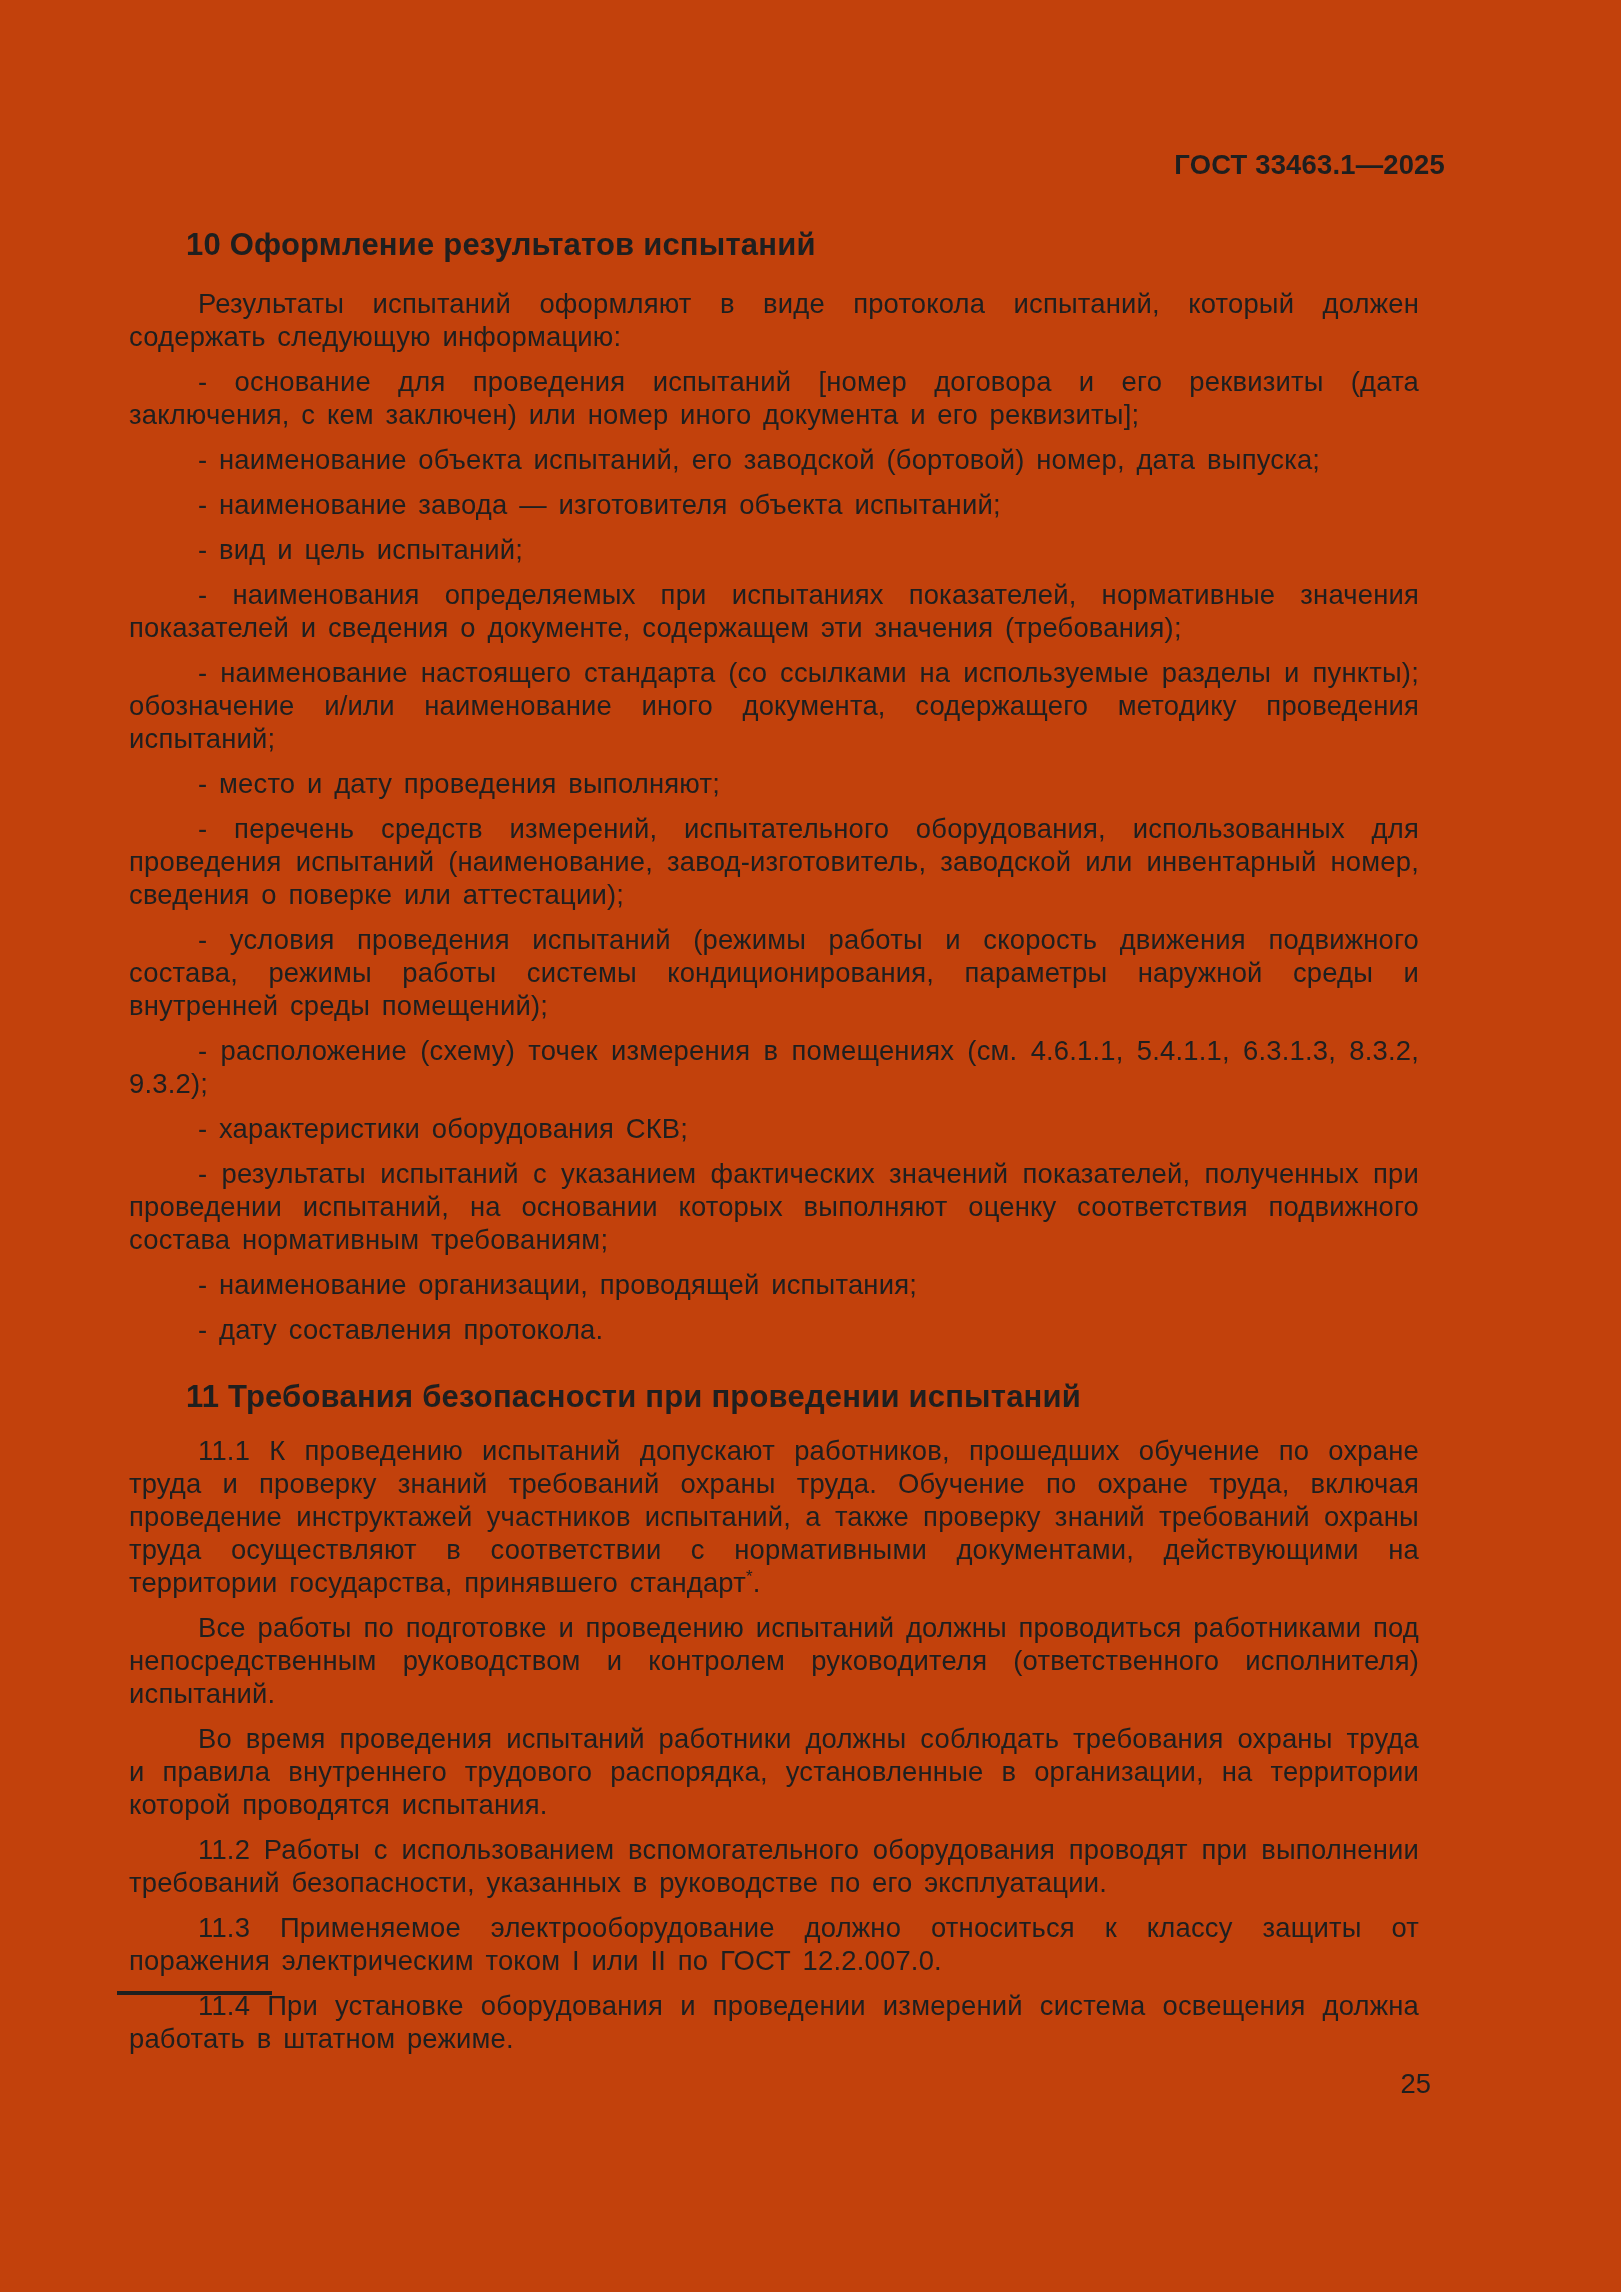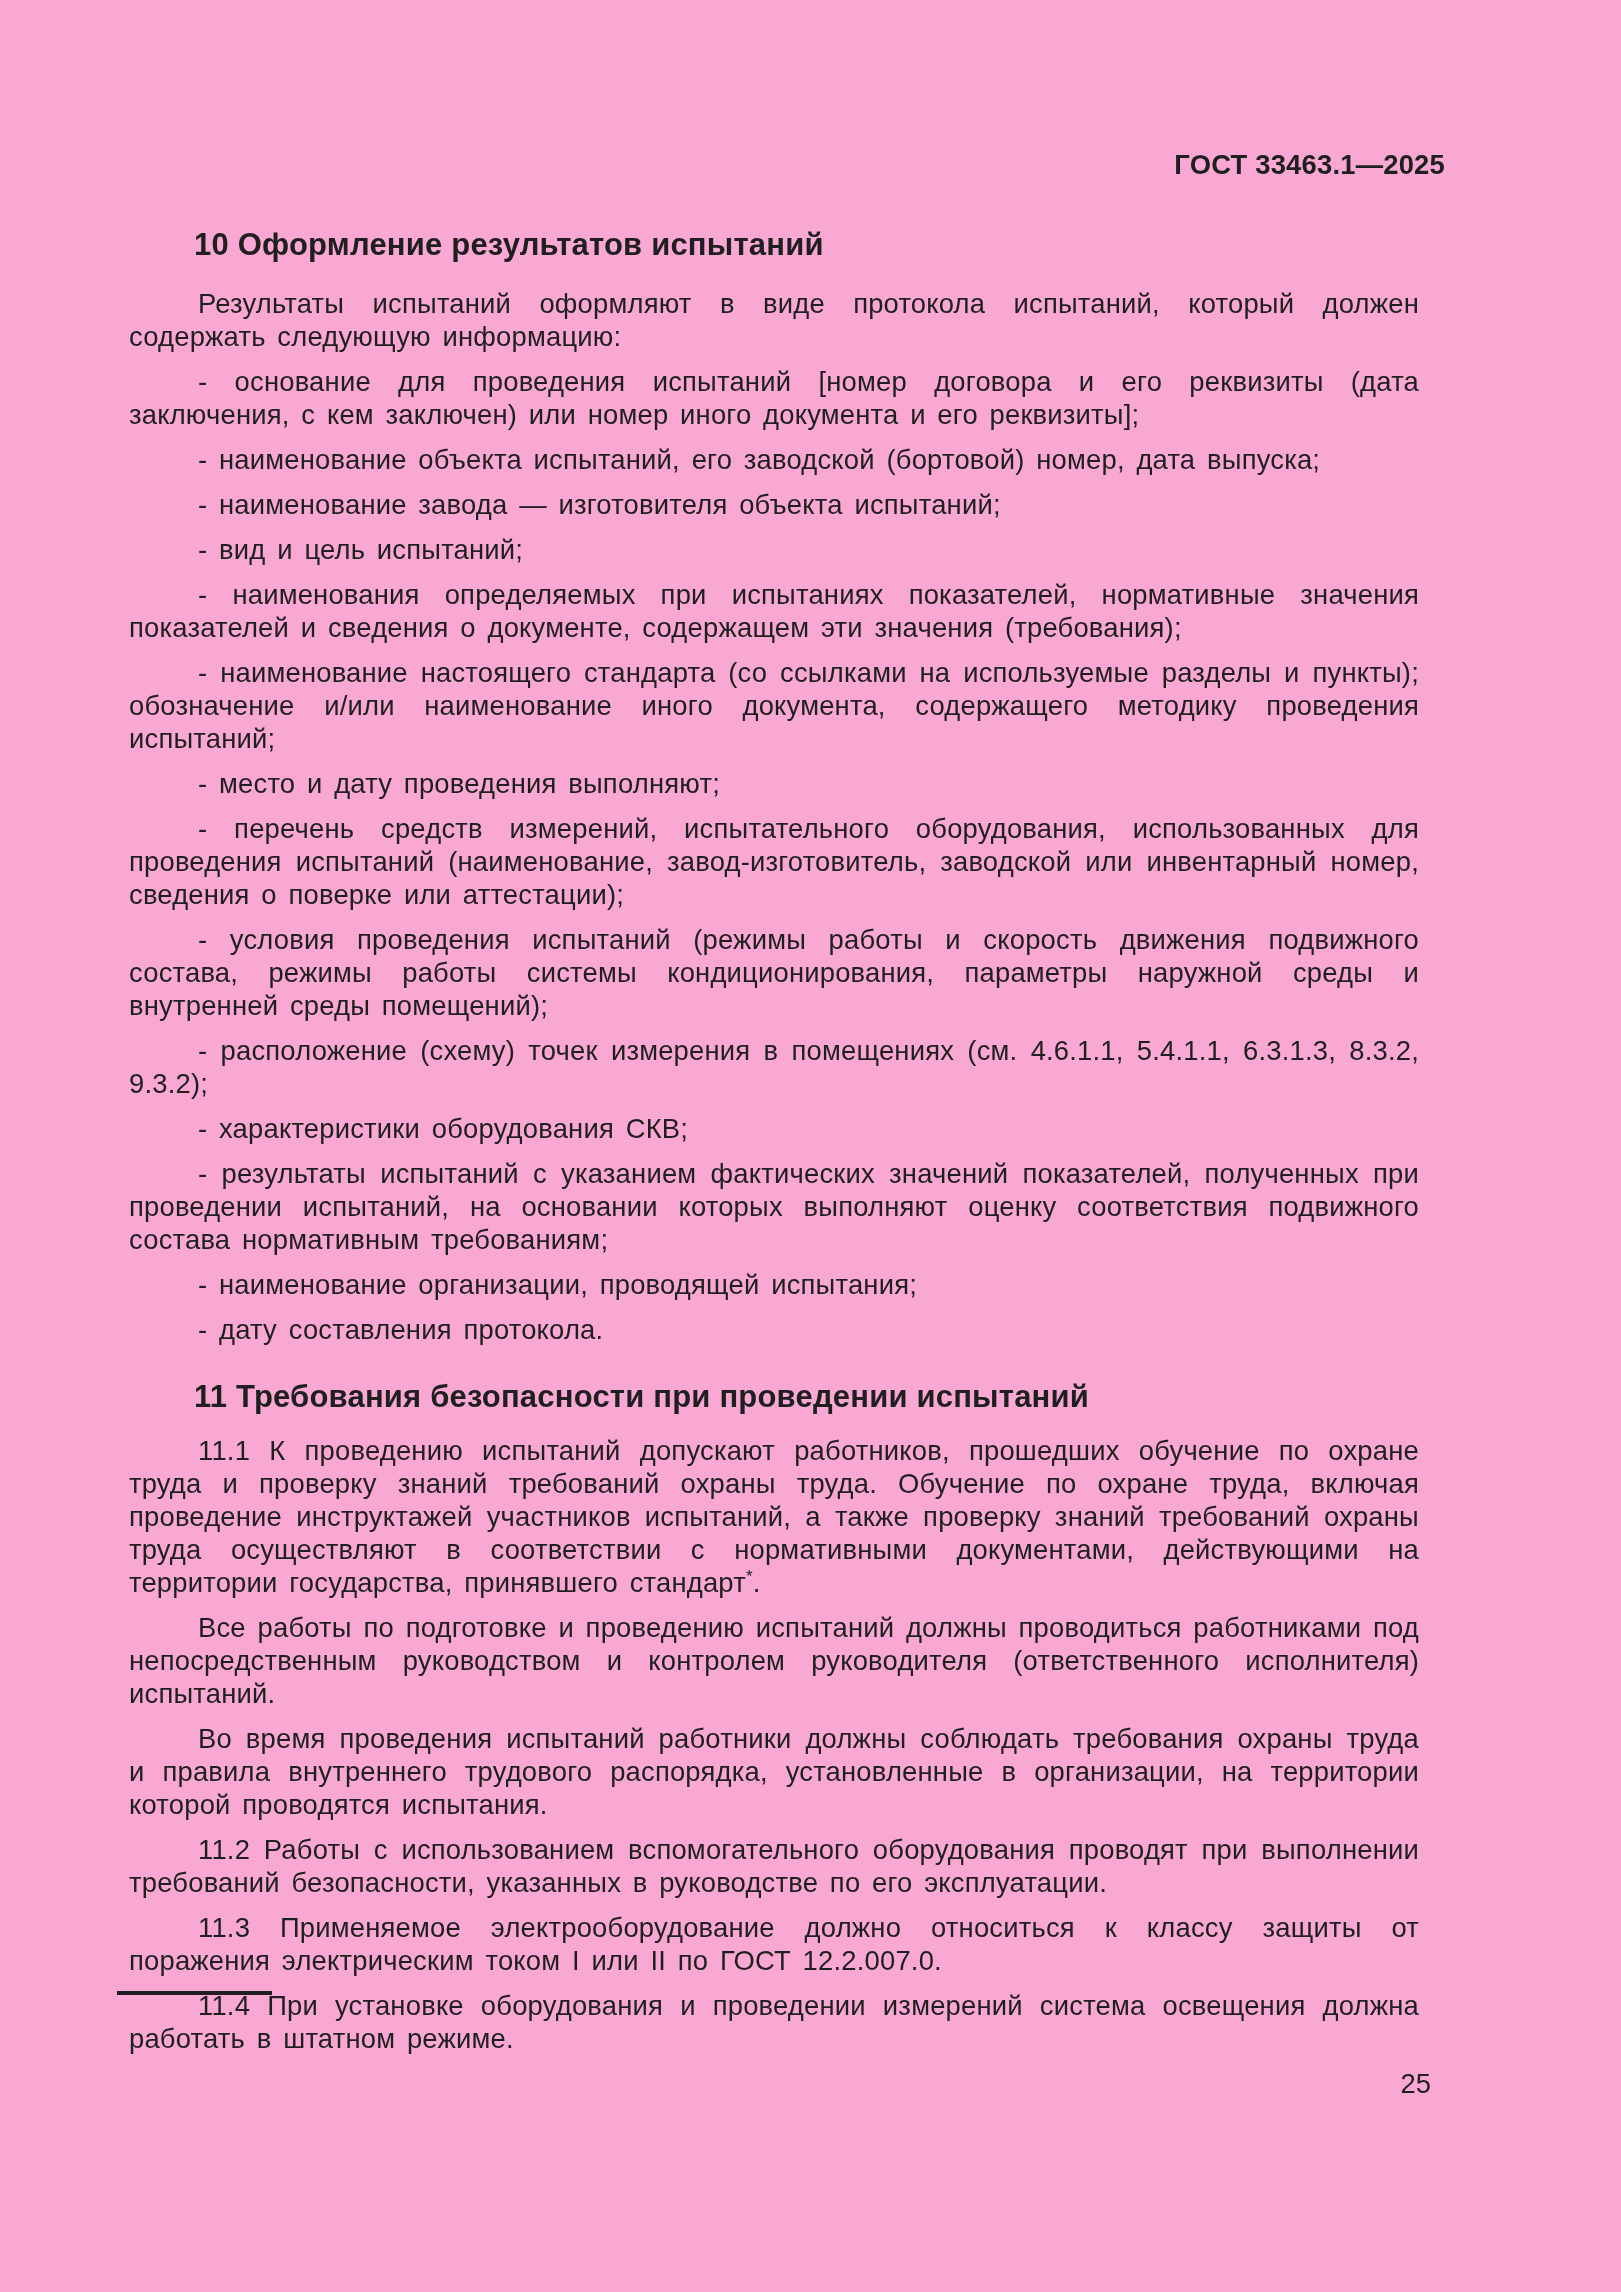--- a/index.html
+++ b/index.html
@@ -4,21 +4,21 @@
 <style>
   html, body {
     margin: 0;
     padding: 0;
     background: #ffffff;
   }
   .page {
     position: relative;
     width: 1621px;
     height: 2293px;
-    background: #f9a8d4;
+    background: #c2410c;
     color: #1f1f1f;
     font-family: "Liberation Sans", sans-serif;
     overflow: hidden;
   }
   .doc-header {
     position: absolute;
     top: 149px;
     right: 176px;
     font-size: 27.4px;
     font-weight: bold;
@@ -39,21 +39,21 @@
   .content p {
     margin: 12px;
     text-indent: 69px;
   }
   .sec-heading {
     font-size: 31px;
     font-weight: bold;
     line-height: 33px;
     text-align: left;
     text-indent: 69px;
-    margin: 8px;
+    margin: 0;
     word-spacing: 0;
   }
   .sec-heading.first {
     margin-top: 228px;
   }
   .sec-heading.second {
     margin-top: 34px;
     margin-bottom: 21.6px;
   }
   .intro-para {

